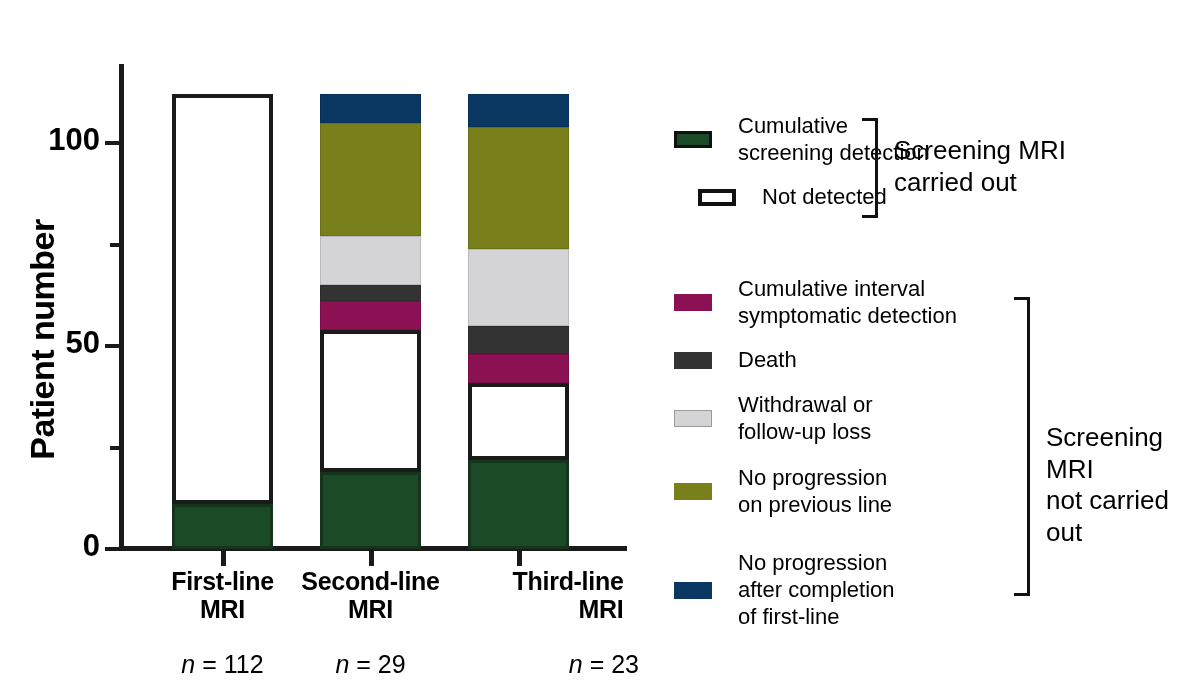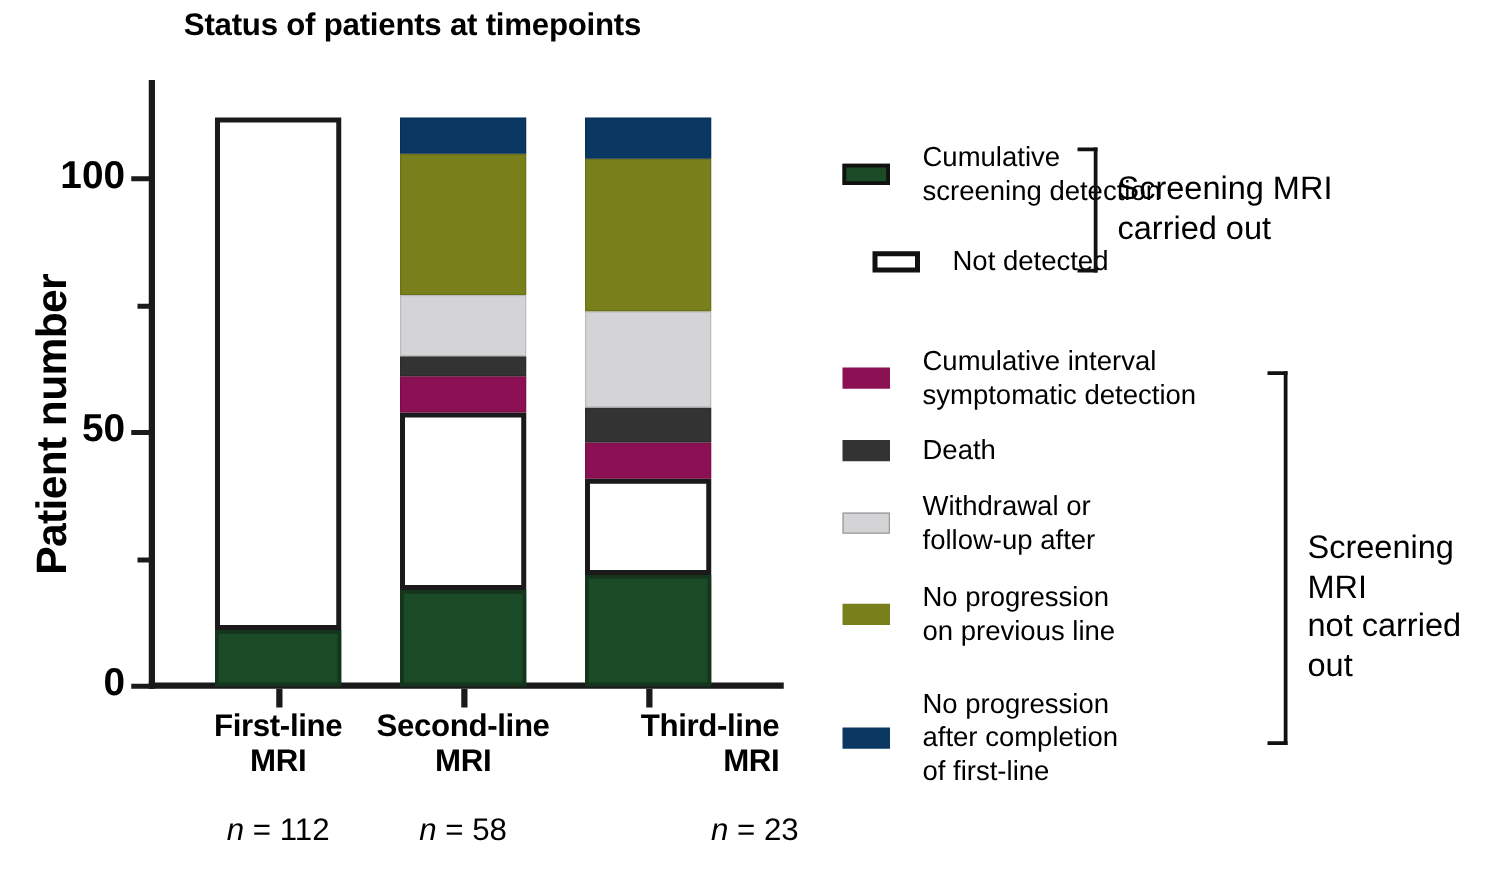--- a/index.html
+++ b/index.html
@@ -189,21 +189,20 @@
     font-size: 26px;
     line-height: 1.22;
     white-space: pre-line;
   }
 </style>
 </head>
 <body>
 
 <div id="figure">
 
-  <div class="chart-title">Status of patients at timepoints</div>
 
   <div class="plot">
 
     <div class="y-axis-title">Patient number</div>
 
     <div class="axis-line-y"></div>
     <div class="axis-line-x"></div>
 
     <div id="yticks">
         <div class="ytick" style="top: 141px;"></div>
@@ -246,52 +245,52 @@
           <div class="seg solid" style="top: 34.28px; height: 32.48px; background: rgb(10, 56, 99);"></div>
         </div>
       </div>
 
     <div id="xlabels">
         <div class="xlabel" style="left: 117.5px; top: 567px; width: 210px; white-space: pre-line;">First-line
 MRI</div>
         <div class="nlabel" style="left: 117.5px; top: 652px; width: 210px;"><span>n</span><span class="nval"> = 112</span></div>
         <div class="xlabel" style="left: 265.5px; top: 567px; width: 210px; white-space: pre-line;">Second-line
 MRI</div>
-        <div class="nlabel" style="left: 265.5px; top: 652px; width: 210px;"><span>n</span><span class="nval"> = 58</span></div>
+        <div class="nlabel" style="left: 265.5px; top: 652px; width: 210px;"><span>n</span><span class="nval"> = 29</span></div>
         <div class="xlabel" style="left: 413.5px; top: 567px; width: 210px; white-space: pre-line; text-align: right;">Third-line
 MRI</div>
         <div class="nlabel" style="left: 429px; top: 652px; width: 210px; text-align: right;"><span>n</span><span class="nval"> = 23</span></div>
       </div>
 
   </div>
 
   <div class="legend">
     <div id="legend-rows">
         <div class="legend-row" style="left: 10px; top: 113px;">
           <span class="swatch green"></span>
           <span class="legend-label">Cumulative
 screening detection</span>
         </div>
-        <div class="legend-row" style="left: 10px; top: 196px; padding-left: 24px;">
+        <div class="legend-row" style="left: 10px; top: 184px; padding-left: 24px;">
           <span class="swatch white"></span>
           <span class="legend-label">Not detected</span>
         </div>
         <div class="legend-row" style="left: 10px; top: 276px;">
           <span class="swatch magenta"></span>
           <span class="legend-label">Cumulative interval
 symptomatic detection</span>
         </div>
         <div class="legend-row" style="left: 10px; top: 347px;">
           <span class="swatch dark"></span>
           <span class="legend-label">Death</span>
         </div>
         <div class="legend-row" style="left: 10px; top: 392px;">
           <span class="swatch grey"></span>
           <span class="legend-label">Withdrawal or
-follow-up after</span>
+follow-up loss</span>
         </div>
         <div class="legend-row" style="left: 10px; top: 465px;">
           <span class="swatch olive"></span>
           <span class="legend-label">No progression
 on previous line</span>
         </div>
         <div class="legend-row" style="left: 10px; top: 550px;">
           <span class="swatch navy"></span>
           <span class="legend-label">No progression
 after completion

